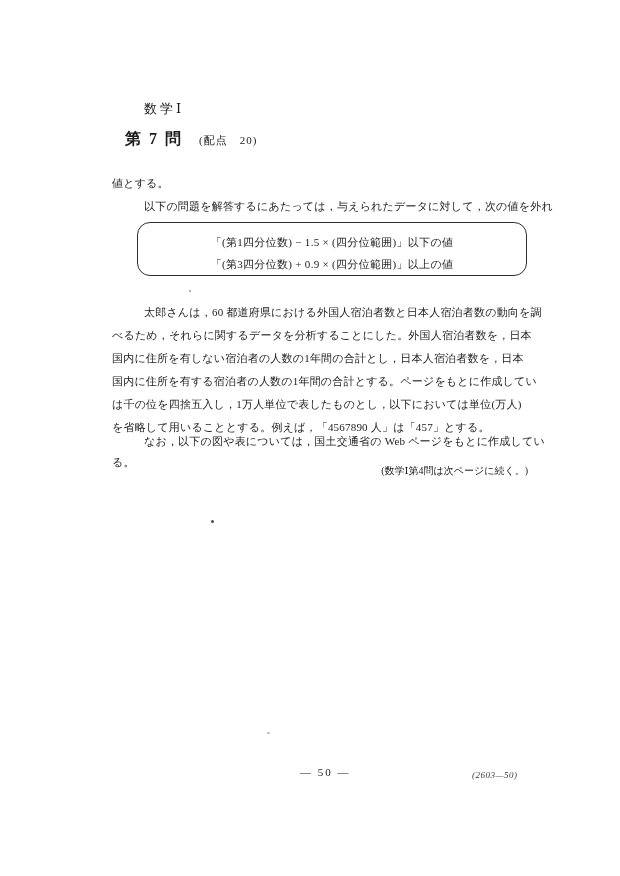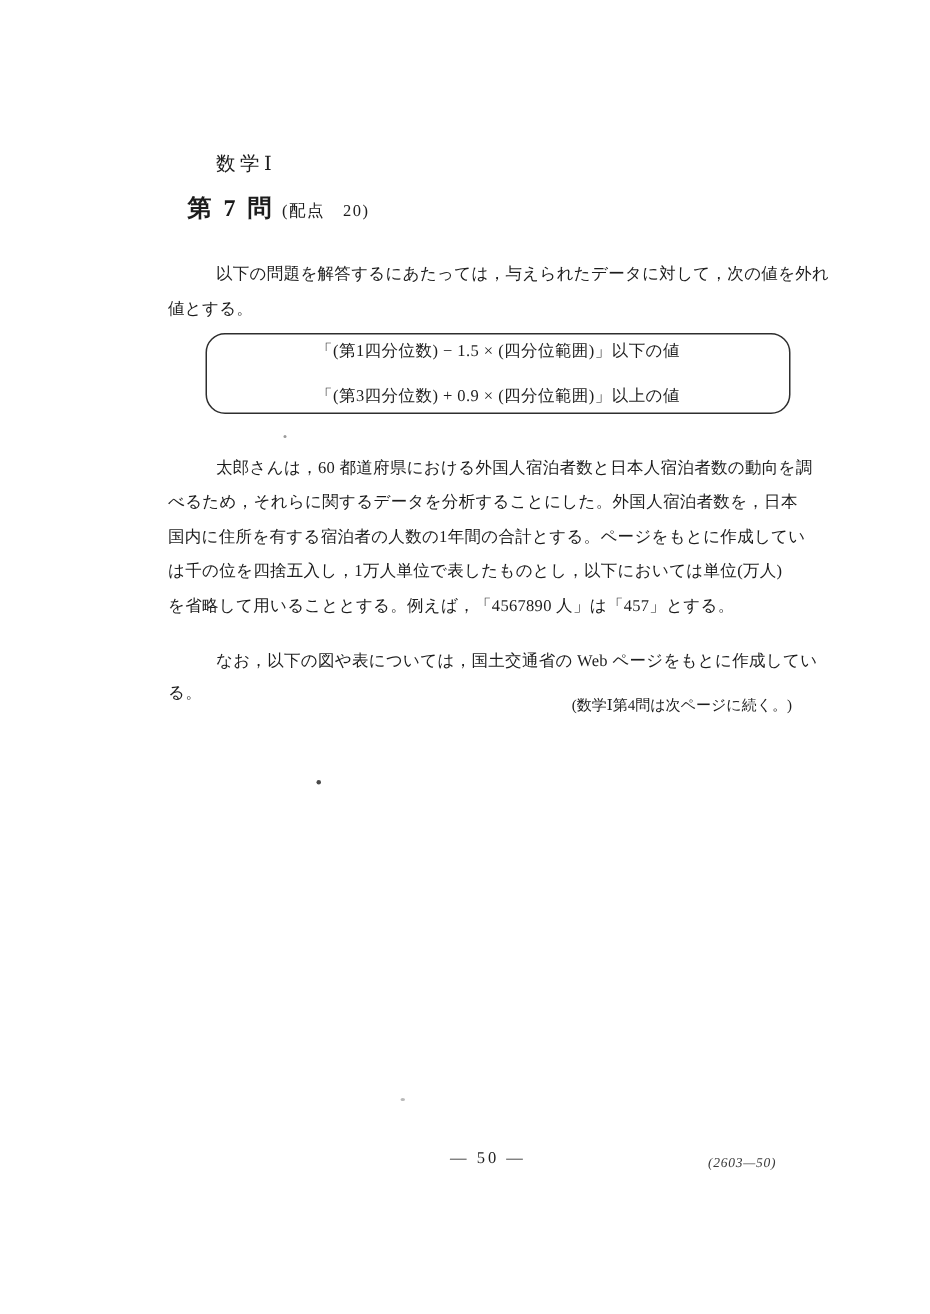--- a/index.html
+++ b/index.html
@@ -26,21 +26,21 @@
     left: 125px;
     top: 129px;
   }
   .qnum {
     font-size: 16px;
     font-weight: bold;
     letter-spacing: 2px;
   }
   .qpoints {
     font-size: 11px;
-    margin-left: 5px;
+    margin-left: 16px;
     letter-spacing: 1px;
   }
   .textline {
     white-space: pre;
     font-size: 11px;
     line-height: 23px;
     height: 23px;
     letter-spacing: 0.2px;
   }
   .indent { padding-left: 32px; }
@@ -53,21 +53,21 @@
   .outlier-box {
     position: absolute;
     left: 137px;
     top: 222px;
     width: 390px;
     height: 54px;
     border: 1px solid #2e2e2e;
     border-radius: 13px;
     display: flex;
     flex-direction: column;
-    justify-content: space-between;
+    justify-content: flex-end;
     align-items: center;
   }
   .box-line {
     font-size: 11px;
     line-height: 22px;
     white-space: pre;
     letter-spacing: 0.3px;
   }
   .main-para {
     position: absolute;
@@ -118,32 +118,33 @@
 
 <div class="page">
 
   <div class="subject">数学Ⅰ</div>
 
   <div class="qtitle">
     <span class="qnum">第 7 問</span><span class="qpoints">(配点　20)</span>
   </div>
 
   <div class="intro">
+    <div class="textline">値とする。</div>
     <div class="textline indent">以下の問題を解答するにあたっては，与えられたデータに対して，次の値を外れ</div>
-    <div class="textline">値とする。</div>
   </div>
 
   <div class="outlier-box">
     <div class="box-line">「(第1四分位数) − 1.5 × (四分位範囲)」以下の値</div>
     <div class="box-line">「(第3四分位数) + 0.9 × (四分位範囲)」以上の値</div>
   </div>
 
   <div class="main-para">
     <div class="textline indent">太郎さんは，60 都道府県における外国人宿泊者数と日本人宿泊者数の動向を調</div>
     <div class="textline">べるため，それらに関するデータを分析することにした。外国人宿泊者数を，日本</div>
+    <div class="textline">国内に住所を有しない宿泊者の人数の1年間の合計とし，日本人宿泊者数を，日本</div>
     <div class="textline">国内に住所を有する宿泊者の人数の1年間の合計とする。ページをもとに作成してい</div>
     <div class="textline">は千の位を四捨五入し，1万人単位で表したものとし，以下においては単位(万人)</div>
     <div class="textline">を省略して用いることとする。例えば，「4567890 人」は「457」とする。</div>
   </div>
 
   <div class="note-para">
     <div class="textline indent">なお，以下の図や表については，国土交通省の Web ページをもとに作成してい</div>
     <div class="textline">る。</div>
   </div>
 

